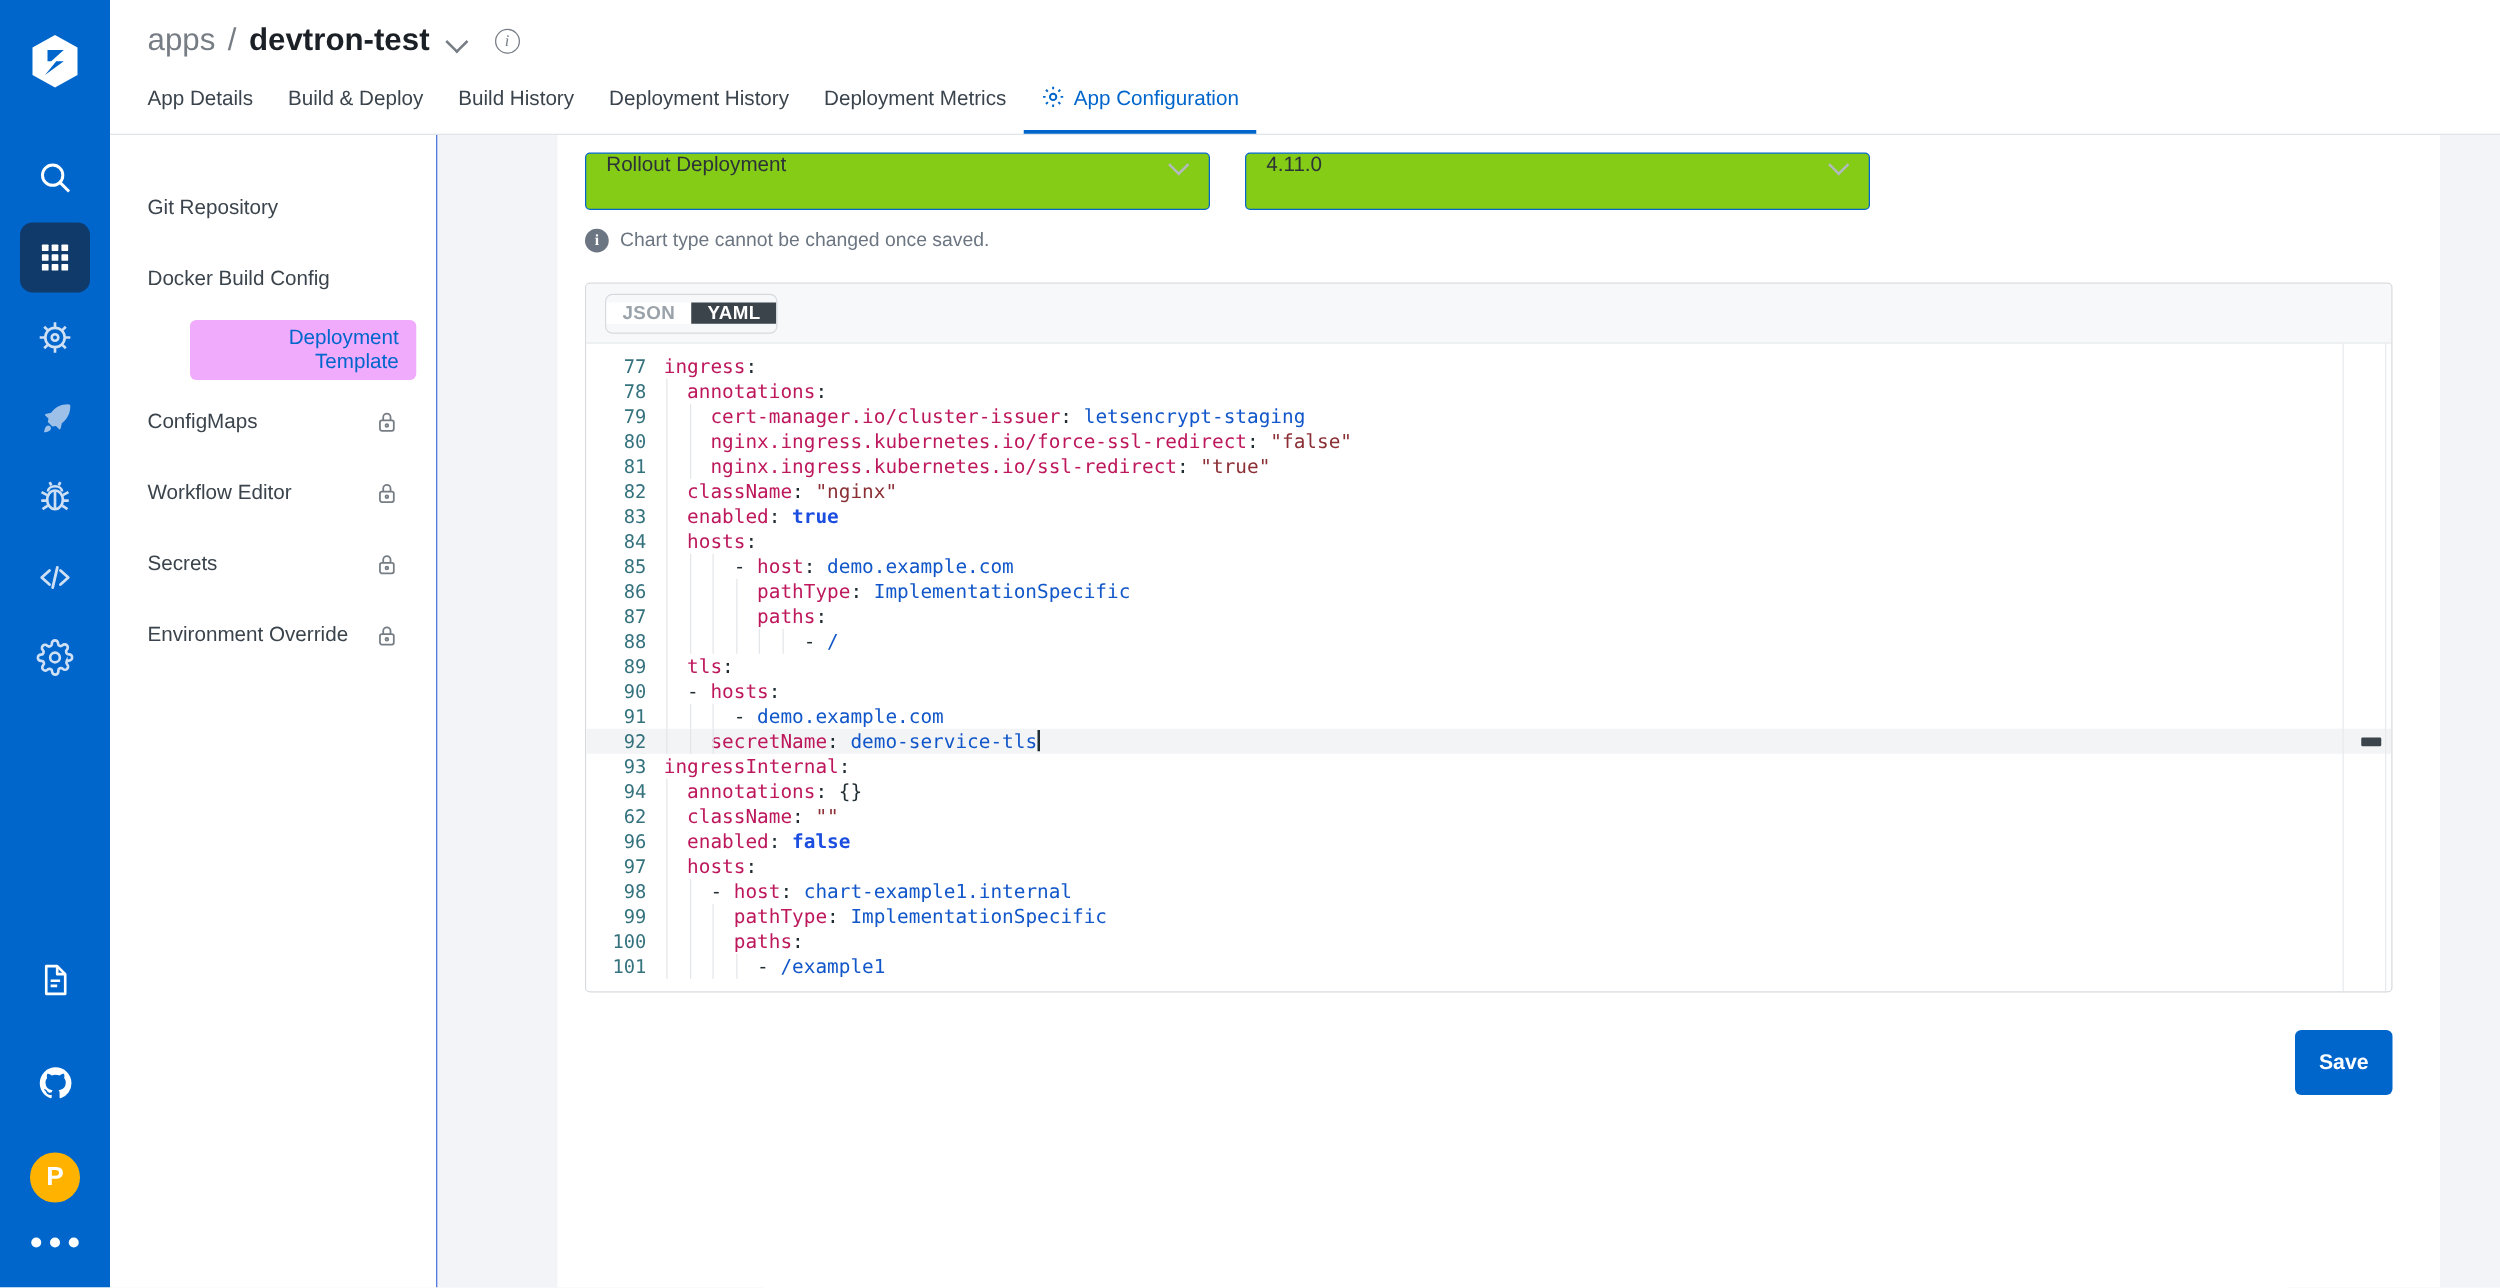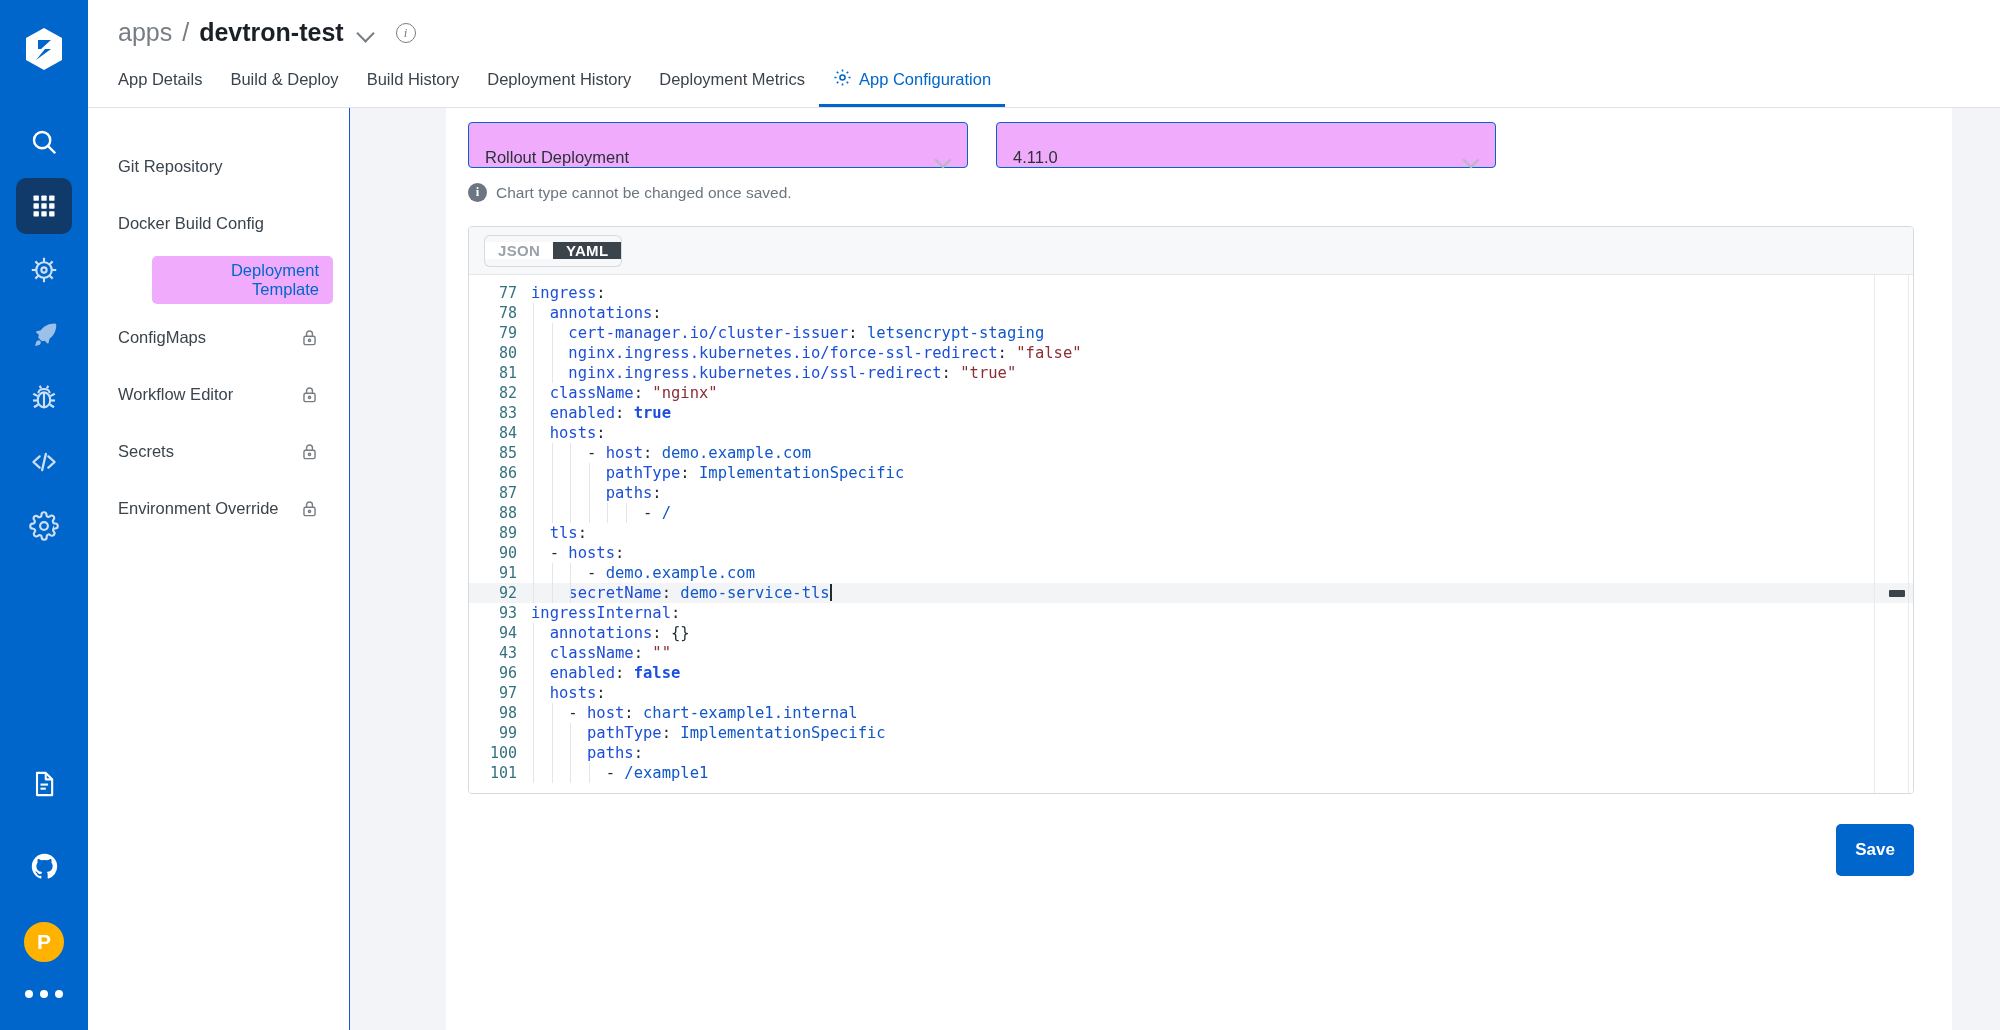--- a/index.html
+++ b/index.html
@@ -127,22 +127,22 @@
     margin-top: -14px;
     min-height: 1000px;
     padding: 0 0 0 0;
     position: relative;
   }
   .card-inner { padding: 22px 38px 0 22px; }
 
   .selrow { display: flex; gap: 28px; margin-top: 6px; }
   .select {
     height: 46px; border: 1.6px solid #0066cc; border-radius: 4px;
-    background: #f0abfc;
-    display: flex; align-items: flex-end; justify-content: space-between;
+    background: #84cc16;
+    display: flex; align-items: flex-start; justify-content: space-between;
     padding: 0 16px; cursor: pointer;
     font-size: 16.5px; color: #2b3238;
   }
   .select.chart-type { width: 500px; }
   .select.chart-ver  { width: 500px; }
   .chev {
     width: 16px; height: 16px; position: relative; flex: 0 0 16px;
   }
   .chev::before {
     content: ""; position: absolute; left: 2px; top: 3px;
@@ -207,21 +207,21 @@
     width: 62px; flex: 0 0 62px;
     text-align: right; padding-right: 14px;
     color: #2a6b77; opacity: .95;
     font-size: 15px; user-select: none;
   }
   .ctext { flex: 1 1 auto; white-space: pre; position: relative; color: #1f2d33; }
   .guides { position: absolute; left: 0; top: 0; bottom: 0; }
   .g {
     position: absolute; top: 0; bottom: 0; width: 1px; background: #e3e6e9;
   }
-  .k  { color: #1d4ed8; }   
+  .k  { color: #be185d; }   
   .s  { color: #8b2f35; }   
   .v  { color: #1257c9; }   
   .b  { color: #1a4de0; font-weight: bold; } 
   .p  { color: #1f2d33; }   
   .d  { color: #1f2d33; }   
   .caret {
     display: inline-block; width: 2px; height: 17px;
     background: #1f2d33; vertical-align: -3px; margin-left: 0px;
   }
   .scroll-thumb {
@@ -544,21 +544,21 @@
                   </div>
                   <div class="cline">
                     <div class="gutter">93</div>
                     <div class="ctext"><div class="guides"></div><span></span><span class="k">ingressInternal</span><span class="p">:</span></div>
                   </div>
                   <div class="cline">
                     <div class="gutter">94</div>
                     <div class="ctext"><div class="guides"><div class="g" style="left: 2px;"></div></div><span>  </span><span class="k">annotations</span><span class="p">: </span><span class="p">{}</span></div>
                   </div>
                   <div class="cline">
-                    <div class="gutter">43</div>
+                    <div class="gutter">62</div>
                     <div class="ctext"><div class="guides"><div class="g" style="left: 2px;"></div></div><span>  </span><span class="k">className</span><span class="p">: </span><span class="s">""</span></div>
                   </div>
                   <div class="cline">
                     <div class="gutter">96</div>
                     <div class="ctext"><div class="guides"><div class="g" style="left: 2px;"></div></div><span>  </span><span class="k">enabled</span><span class="p">: </span><span class="b">false</span></div>
                   </div>
                   <div class="cline">
                     <div class="gutter">97</div>
                     <div class="ctext"><div class="guides"><div class="g" style="left: 2px;"></div></div><span>  </span><span class="k">hosts</span><span class="p">:</span></div>
                   </div>

